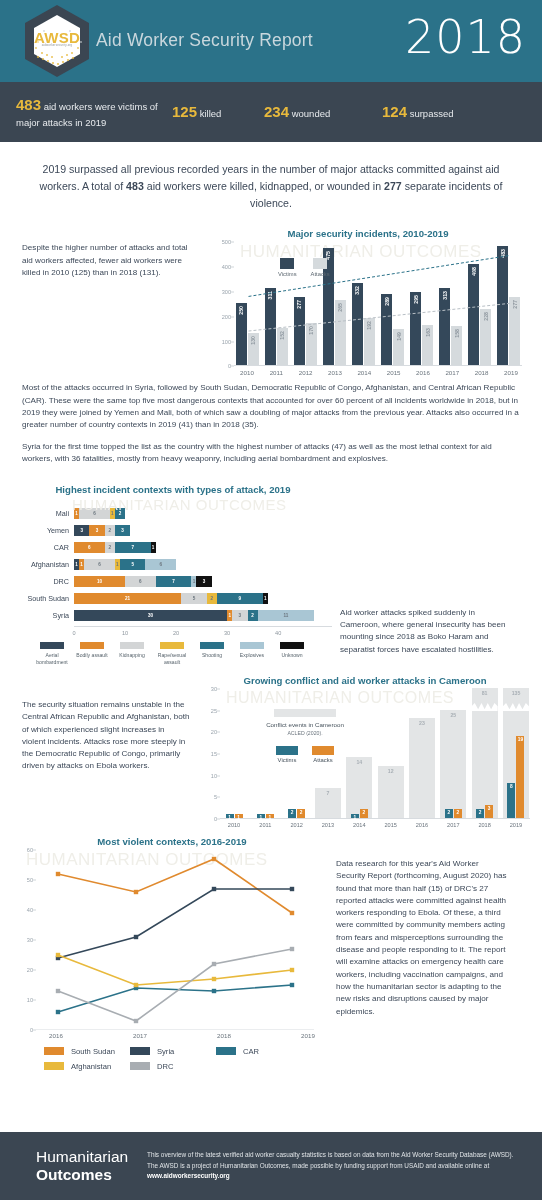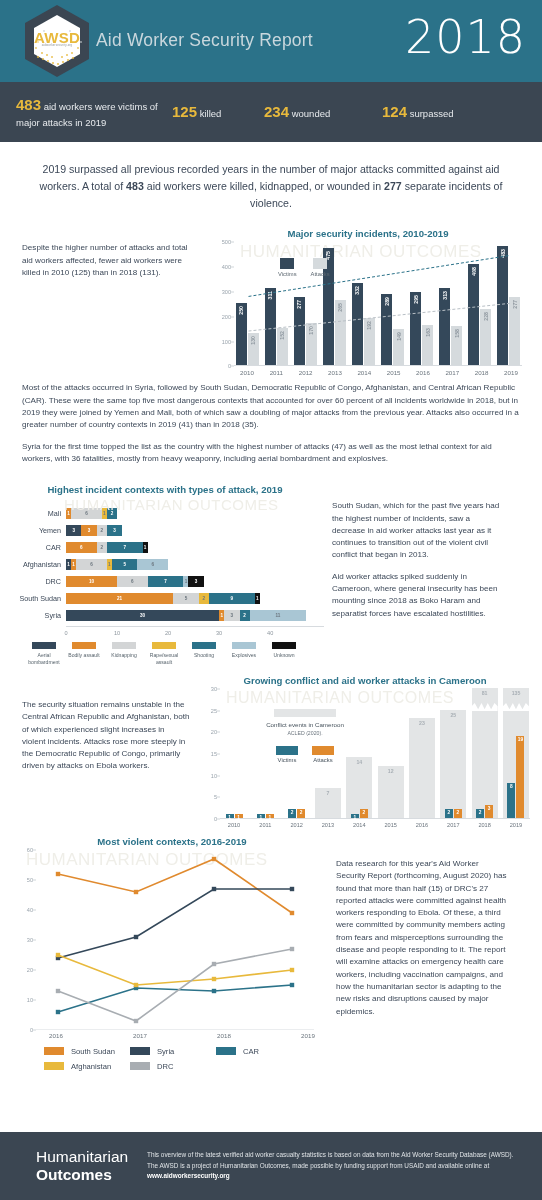--- a/index.html
+++ b/index.html
@@ -65,21 +65,21 @@
   .bar.v .blabel { color: #ffffff; }
   .bar.a .blabel { color: #8e979f; }
   .xaxis1 { display: flex; justify-content: space-between; margin-left: 22px; margin-top: 3px; }
   .xaxis1 span { width: 26px; text-align: center; font-size: 6.2px; color: #6a747d; }
   .legend1 { position: absolute; left: 44px; top: 16px; display: flex; gap: 14px; z-index: 3;}
   .lg-item { text-align: center; }
   .lg-sw { width: 14px; height: 11px; margin: 0 auto 2px auto; }
   .lg-tx { font-size: 5.8px; color: #5b666f; }
   .trend { position: absolute; left: 0; top: 0; pointer-events: none; }
   
-  .sec2 { display: flex; padding: 10px 18px 0 6px; }
+  .sec2 { display: flex; padding: 10px 18px 0 14px; align-items: flex-end; }
   .chart2 { width: 318px; }
   .hbars { margin-top: 12px; }
   .hrow { display: flex; align-items: center; height: 13px; margin-bottom: 4px; }
   .hlabel { width: 60px; text-align: right; padding-right: 5px; font-size: 7.2px; color: #3c4858; }
   .hbar { height: 11px; display: flex; }
   .hseg { height: 100%; display: flex; align-items: center; justify-content: center;
           font-size: 4.6px; font-weight: bold; overflow: hidden; }
   .haxis { display: flex; margin-left: 60px; position: relative; height: 12px; border-top: 1px solid #d7dbdf;}
   .haxis span { position: absolute; font-size: 5.6px; color: #8e979f; transform: translateX(-50%); top: 3px; }
   .legend2 { display: flex; margin-left: 18px; margin-top: 4px; }
@@ -446,21 +446,20 @@
           <div class="sw" style="background:#a9c6d4"></div>
           <div class="tx">Explosives</div>
         </div>
         <div class="l2">
           <div class="sw" style="background:#111111"></div>
           <div class="tx">Unknown</div>
         </div>
       </div>
   </div>
   <div class="col-text">
-    <p>South Sudan, which for the past five years had the highest number of incidents, saw a decrease in aid worker attacks last year as it continues to transition out of the violent civil conflict that began in 2013.</p>
     <p>Aid worker attacks spiked suddenly in Cameroon, where general insecurity has been mounting since 2018 as Boko Haram and separatist forces have escalated hostilities.</p>
   </div>
 </div>
 
 <div class="sec3">
   <div class="col-text">
     <p>The security situation remains unstable in the Central African Republic and Afghanistan, both of which experienced slight increases in violent incidents. Attacks rose more steeply in the Democratic Republic of Congo, primarily driven by attacks on Ebola workers.</p>
   </div>
   <div class="chart3">
     <div class="chart-title">Growing conflict and aid worker attacks in Cameroon</div>

